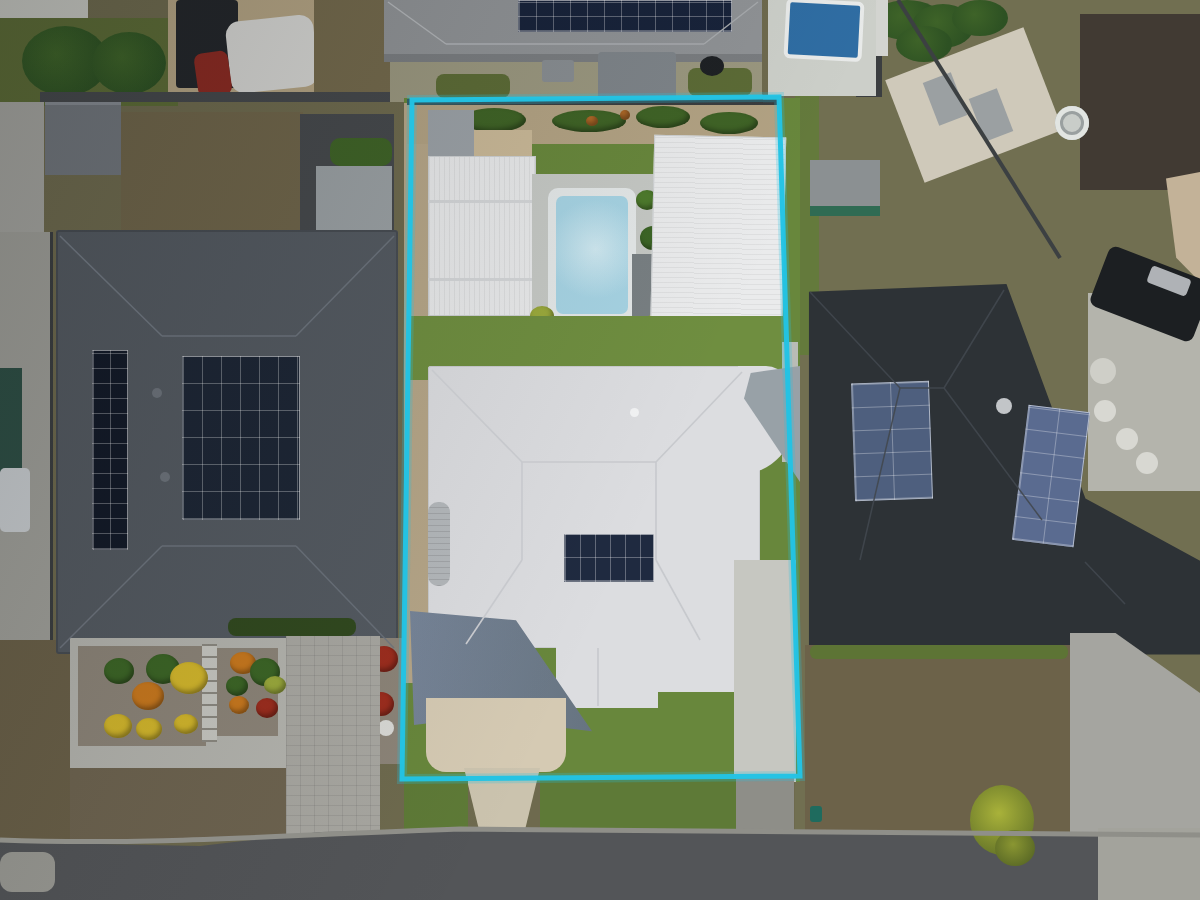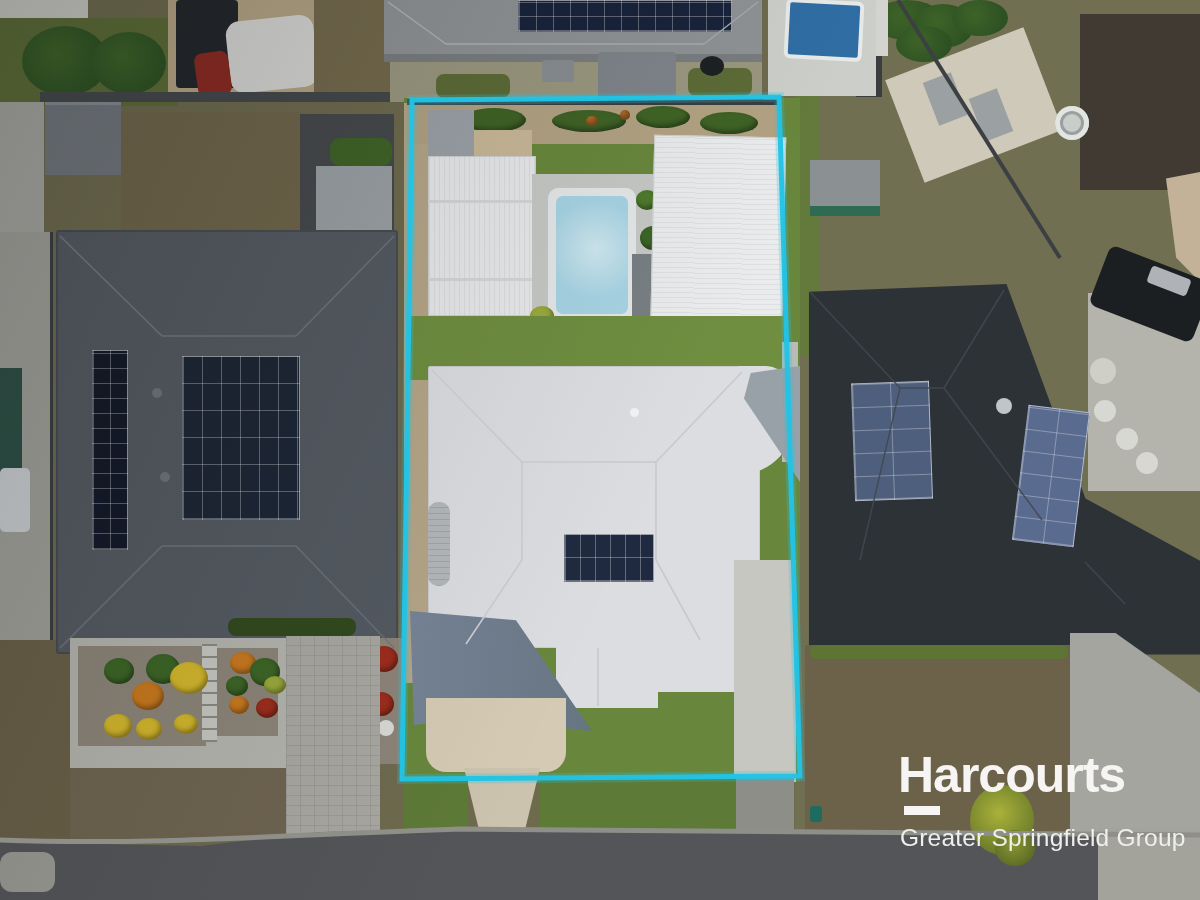--- a/index.html
+++ b/index.html
@@ -224,19 +224,14 @@
     </g>
 
     <path d="M898,0 L1060,258" style="stroke:#3c4042;stroke-width:4;fill:none;"></path>
 
     <path d="M0,840 C160,846 300,834 460,829 L1200,835" style="stroke:var(--road-curb);stroke-width:5;fill:none;"></path>
 
     <polygon points="412,100 779,97 800,776 402,779" style="fill:none;stroke:var(--boundary-cyan);stroke-width:10;opacity:.25;"></polygon>
     <polygon points="412,100 779,97 800,776 402,779" style="fill:none;stroke:var(--boundary-cyan);stroke-width:5;opacity:.97;"></polygon>
   </svg>
 
-  <div id="logo">
-    <div class="brand">Harcourts</div>
-    <div class="brand-underline"></div>
-    <div class="tagline">Greater Springfield Group</div>
-  </div>
 
 </div>
 
 </body></html>

